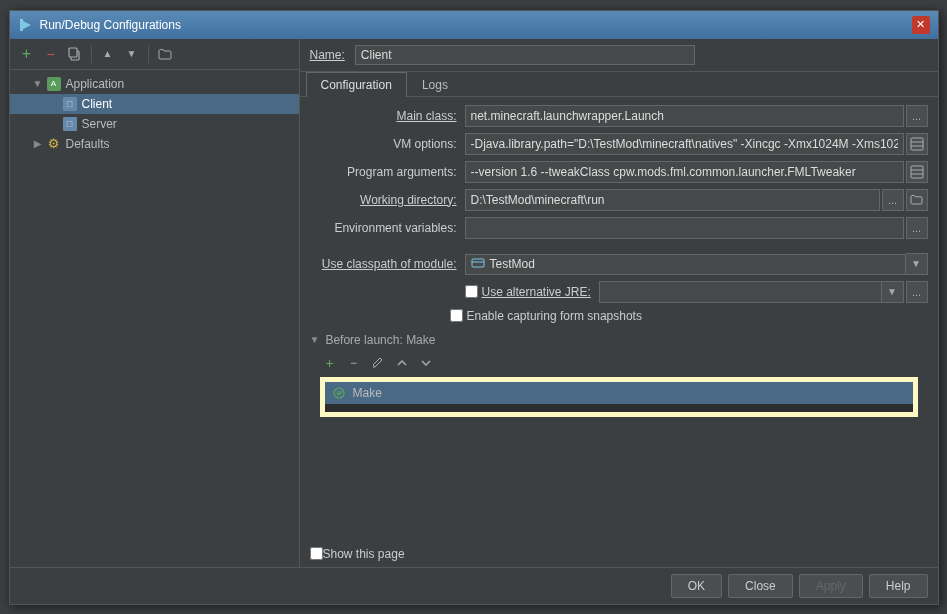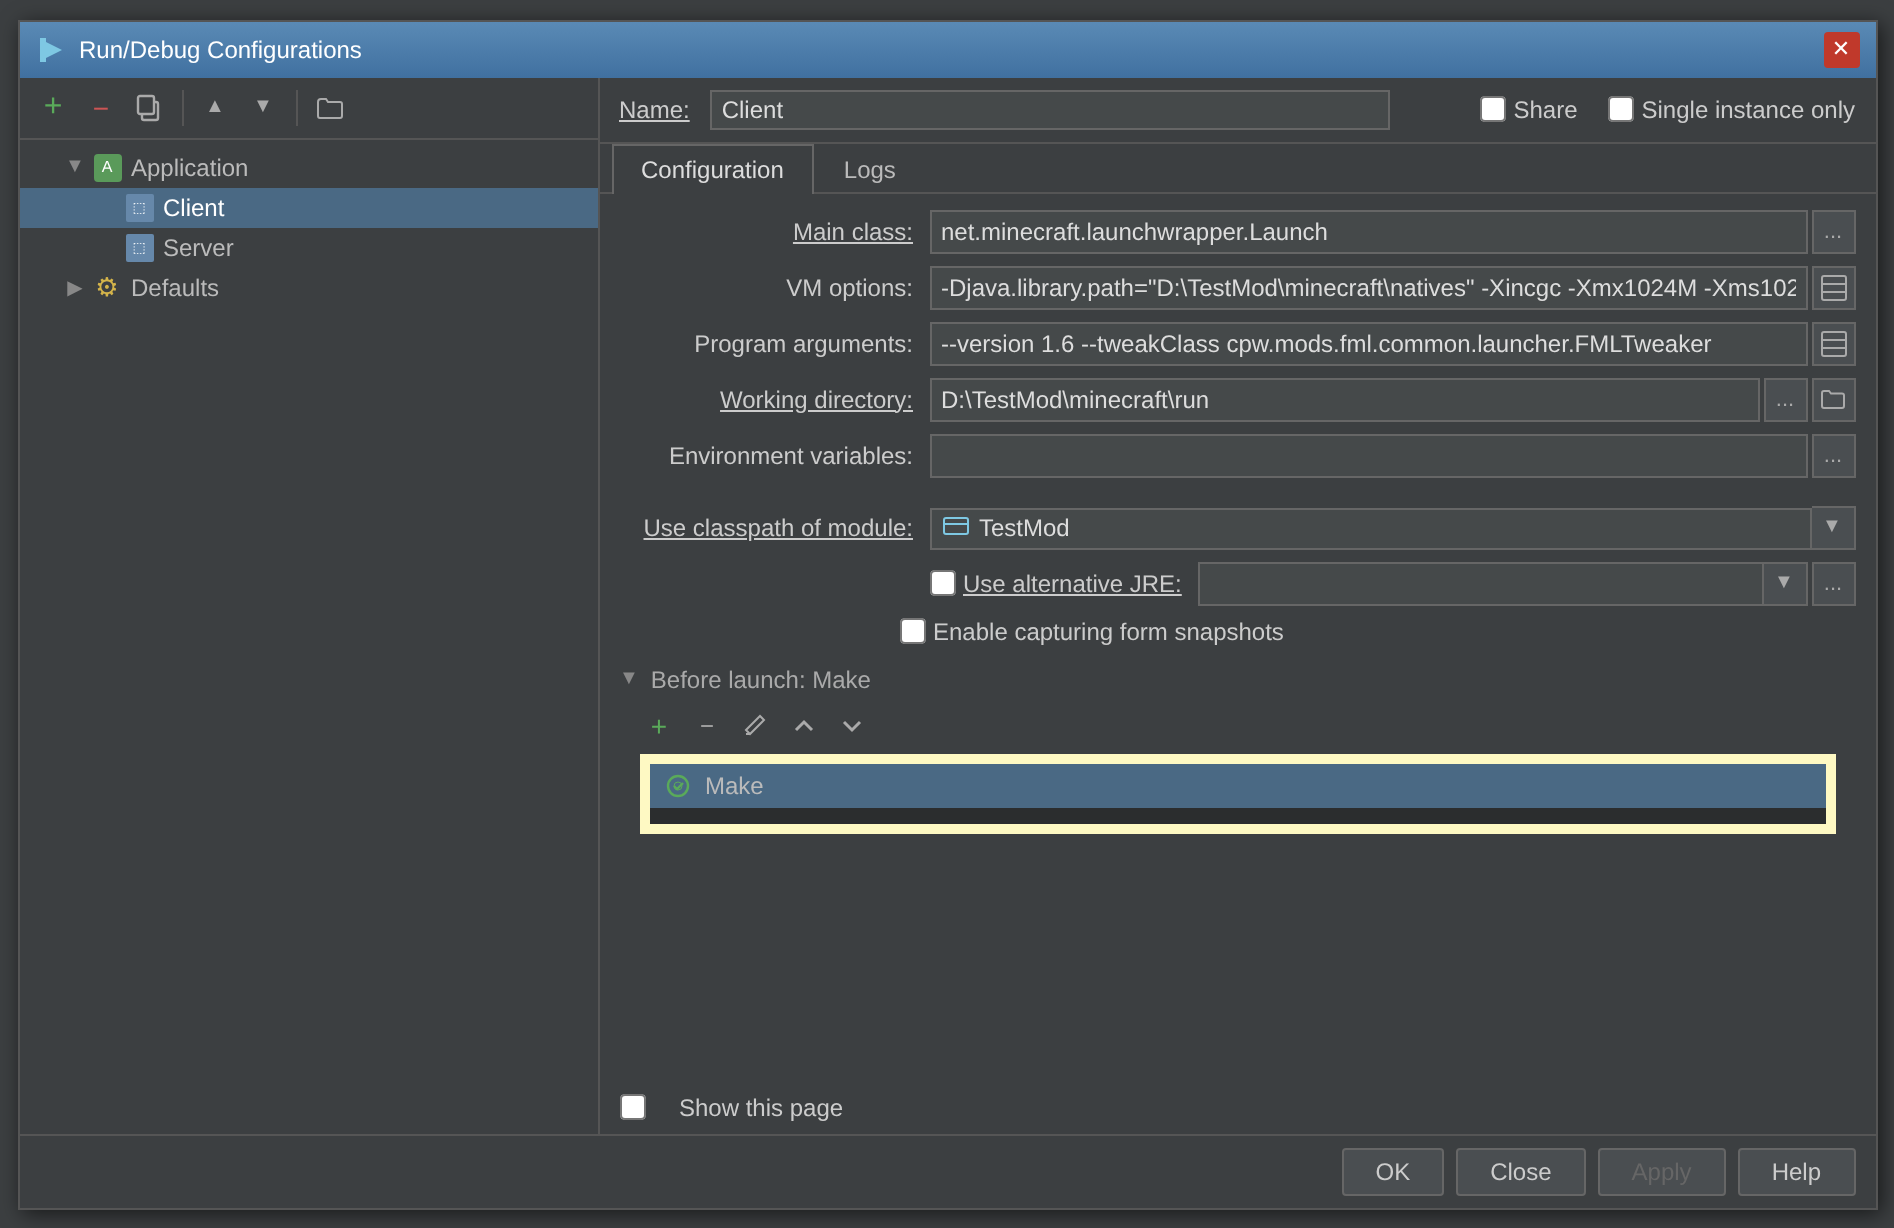--- a/index.html
+++ b/index.html
@@ -356,21 +356,21 @@
       justify-content: center;
     }
     .bottom-bar {
       padding: 6px 10px;
       display: flex;
       align-items: center;
     }
     .show-page-row {
       display: flex;
       align-items: center;
-      gap: 17px;
+      gap: 0;
       color: #ccc;
     }
     
     .dialog-footer {
       display: flex;
       justify-content: flex-end;
       align-items: center;
       padding: 6px 10px;
       border-top: 1px solid #555;
       gap: 6px;
@@ -474,30 +474,20 @@
           <span>Defaults</span>
         </div>
       </div>
     </div>
 
     <div class="right-panel">
 
       <div class="top-bar">
         <span class="name-label">Name:</span>
         <input class="name-input" type="text" value="Client" style="">
-        <div class="share-section">
-          <div class="checkbox-item">
-            <input type="checkbox" style="">
-            <span>Share</span>
-          </div>
-          <div class="checkbox-item">
-            <input type="checkbox" style="">
-            <span>Single instance only</span>
-          </div>
-        </div>
       </div>
 
       <div class="tabs">
         <div class="tab active">
           <span>Configuration</span>
         </div>
         <div class="tab">
           <span>Logs</span>
         </div>
       </div>

